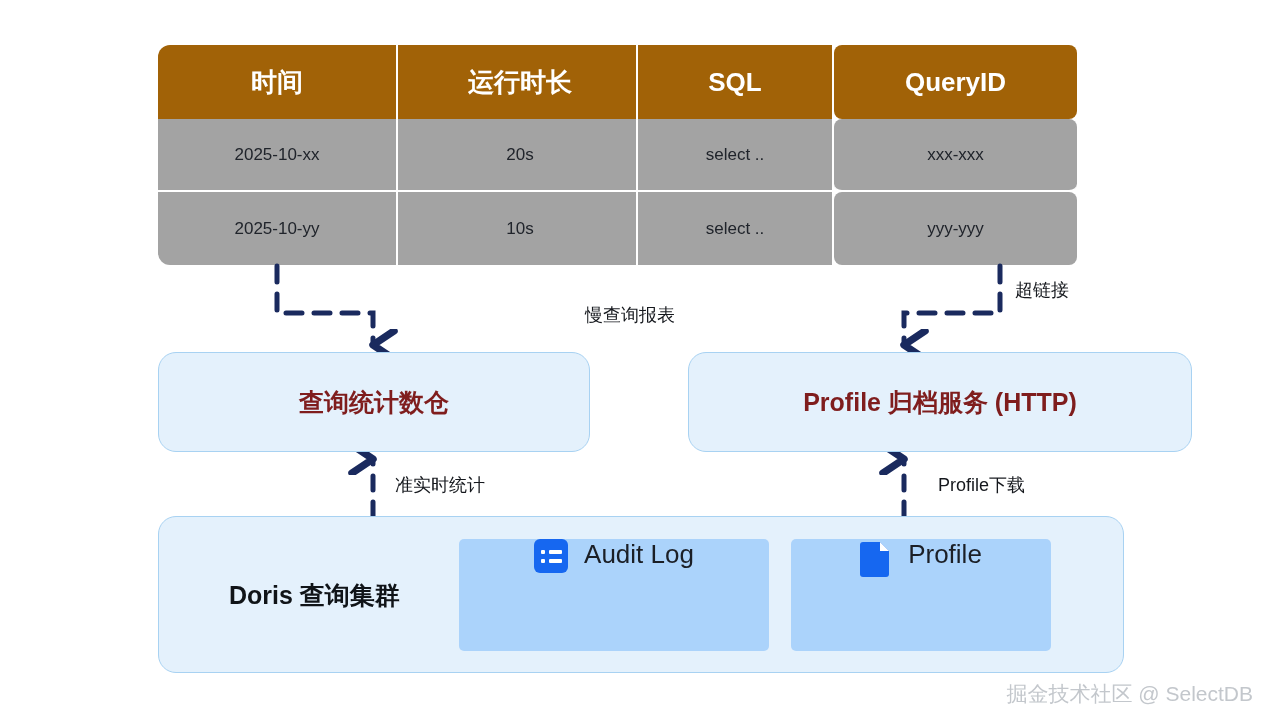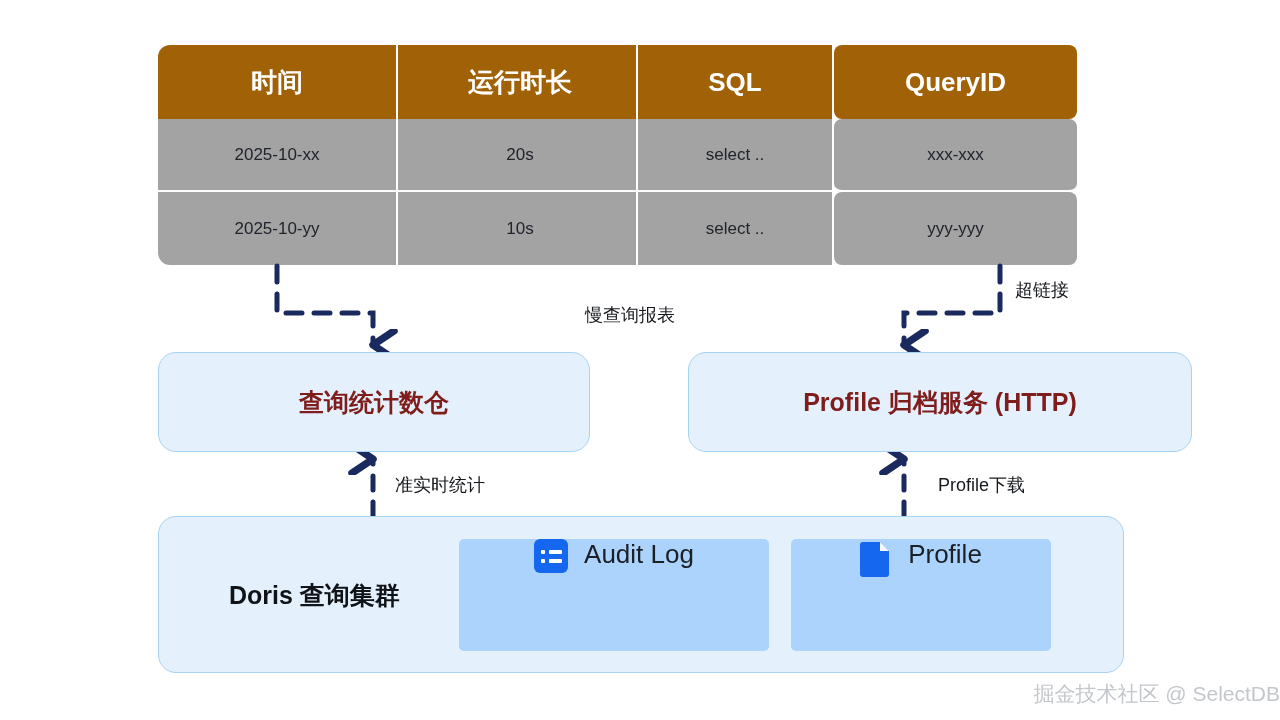--- a/index.html
+++ b/index.html
@@ -177,21 +177,21 @@
   
   .connectors {
     position: absolute;
     inset: 0;
     pointer-events: none;
   }
 
   
   .watermark {
     position: absolute;
-    right: 0;
+    right: 27px;
     bottom: 12px;
     font-size: 21px;
     color: #c3c7cc;
     white-space: nowrap;
   }
 </style>
 </head>
 <body>
 
 <div class="stage">

